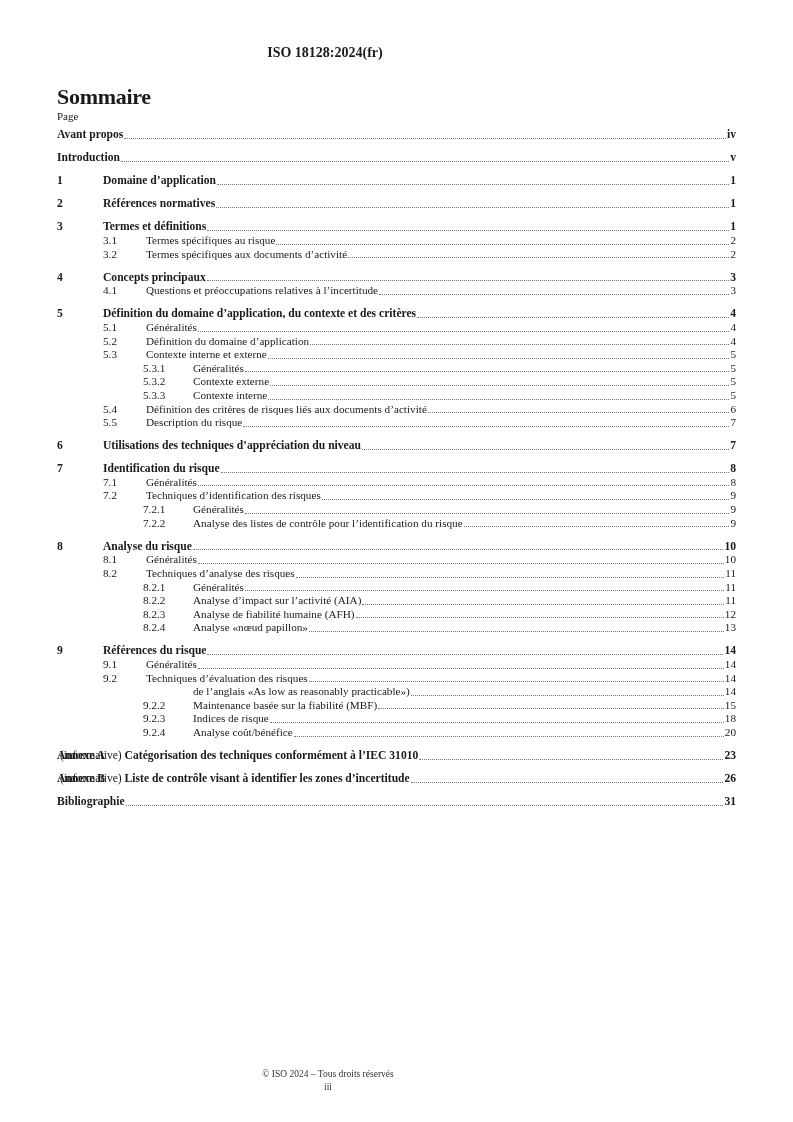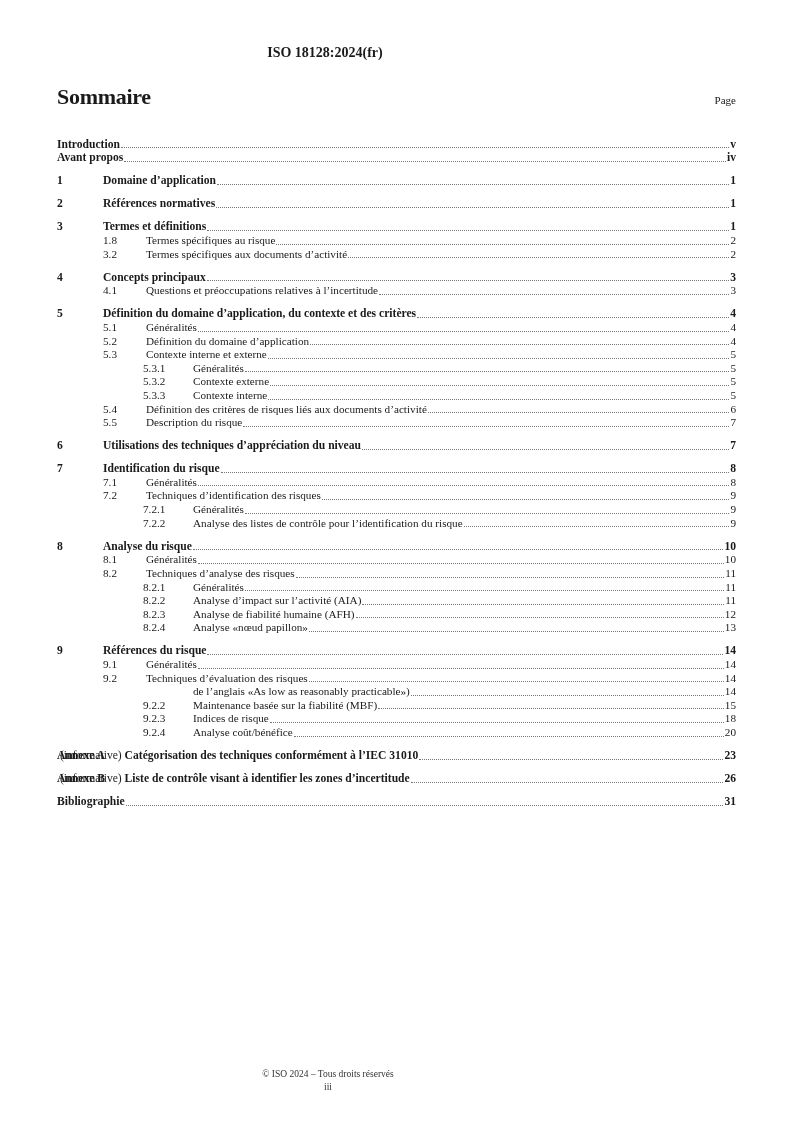--- a/index.html
+++ b/index.html
@@ -7,21 +7,21 @@
     width: 793px; height: 1122px; position: relative; overflow: hidden;
     font-family: "Liberation Serif", "DejaVu Serif", serif;
     color: #1a1a1a;
   }
   .doc-header {
     position: absolute; top: 45px; left: 0; width: 650px;
     text-align: center; font-weight: bold; font-size: 14px;
   }
   .title-row {
     position: absolute; top: 84px; left: 57px; width: 679px;
-    display: flex; justify-content: space-between; align-items: baseline;
+    display: flex; justify-content: space-between; align-items: baseline; flex-direction: column;
   }
   .title { font-size: 22px; font-weight: bold; letter-spacing: -0.3px; }
   .page-label { font-size: 11px; }
   .toc { position: absolute; top: 128px; left: 57px; width: 679px; }
   .row {
     position: relative; display: flex; align-items: baseline;
     font-size: 11.2px; line-height: 13.6px; height: 13.6px; white-space: nowrap;
   }
   .row.gap { margin-top: 9.5px; }
   .row.first { margin-top: 0; }
@@ -49,52 +49,52 @@
 <body>
 
 <div class="doc-header">ISO 18128:2024(fr)</div>
 
 <div class="title-row">
   <span class="title">Sommaire</span>
   <span class="page-label">Page</span>
 </div>
 
 <div class="toc" id="toc">
+    <div class="row plain bold first">
+      <span class="num"></span>
+      <span class="txt">Avant propos</span>
+      <span class="dots"></span>
+      <span class="pg">iv</span>
+    </div>
     <div class="row plain bold gap">
       <span class="num"></span>
       <span class="txt">Introduction</span>
       <span class="dots"></span>
       <span class="pg">v</span>
     </div>
-    <div class="row plain bold first">
-      <span class="num"></span>
-      <span class="txt">Avant propos</span>
-      <span class="dots"></span>
-      <span class="pg">iv</span>
-    </div>
     <div class="row l1 bold gap">
       <span class="num">1</span>
       <span class="txt">Domaine d’application</span>
       <span class="dots"></span>
       <span class="pg">1</span>
     </div>
     <div class="row l1 bold gap">
       <span class="num">2</span>
       <span class="txt">Références normatives</span>
       <span class="dots"></span>
       <span class="pg">1</span>
     </div>
     <div class="row l1 bold gap">
       <span class="num">3</span>
       <span class="txt">Termes et définitions</span>
       <span class="dots"></span>
       <span class="pg">1</span>
     </div>
     <div class="row l2">
-      <span class="num">1.8</span>
+      <span class="num">3.1</span>
       <span class="txt">Termes spécifiques au risque</span>
       <span class="dots"></span>
       <span class="pg">2</span>
     </div>
     <div class="row l2">
       <span class="num">3.2</span>
       <span class="txt">Termes spécifiques aux documents d’activité</span>
       <span class="dots"></span>
       <span class="pg">2</span>
     </div>

